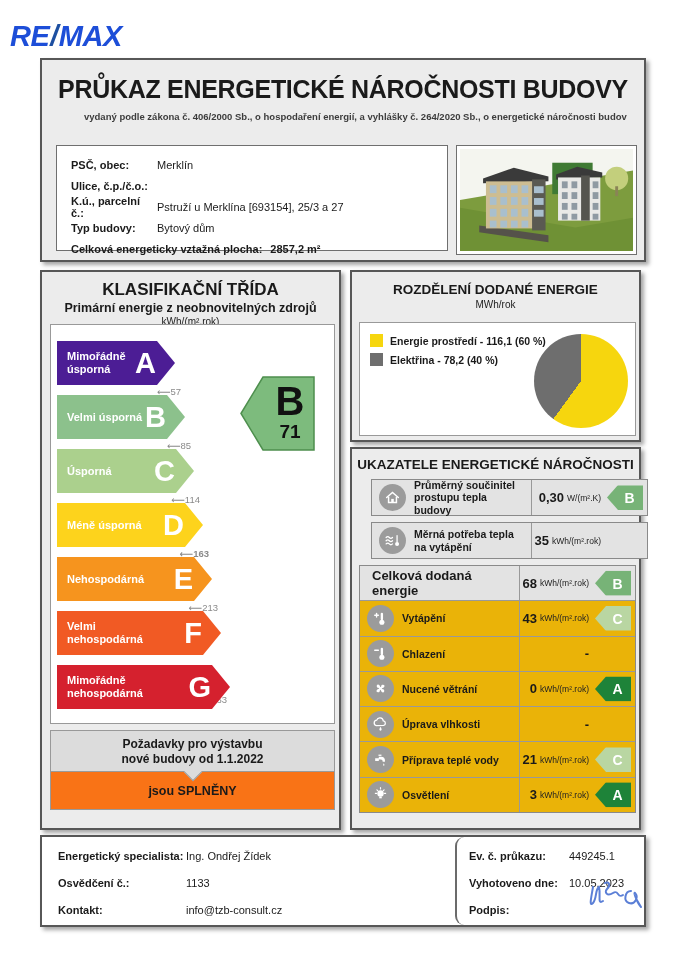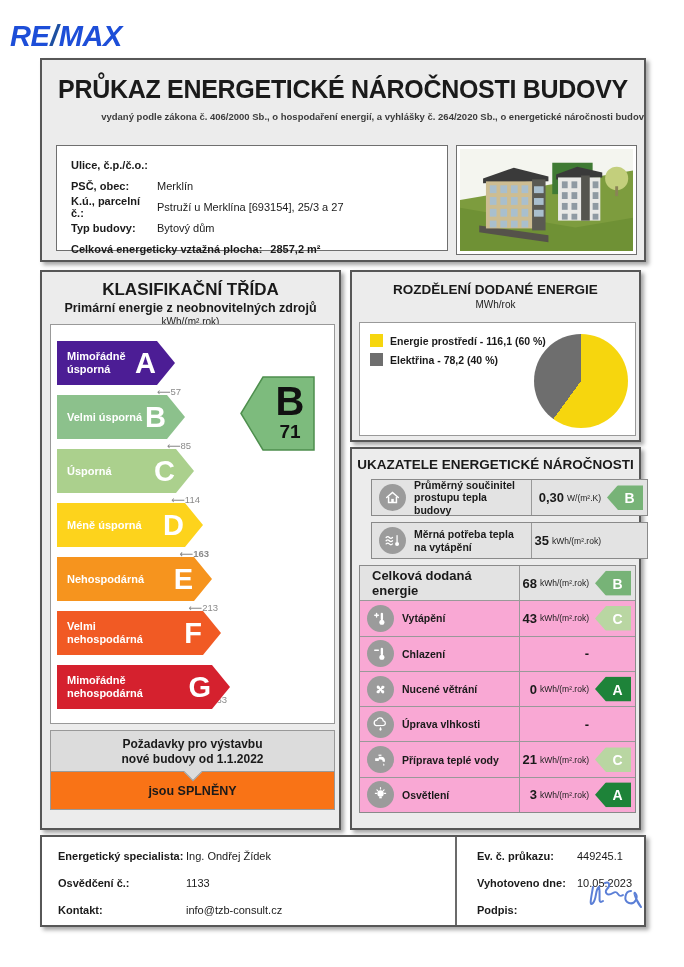--- a/index.html
+++ b/index.html
@@ -13,21 +13,21 @@
     position:absolute; background:#ececec;
     border:2px solid #575757; box-shadow:3px 3px 4px rgba(0,0,0,.35);
   }
   
   .logo { position:absolute; left:10px; top:20px; font-size:29px; font-weight:700; font-style:italic; letter-spacing:-.5px; }
   .logo .red { color:#1d4ed8;font-style:italic; }
   .logo .blue { color:#1d4fa1; padding:0 1px; }
   
   .header-panel { left:40px; top:58px; width:606px; height:204px; }
   .hp-title { text-align:center; margin-top:15px; font-size:25px; font-weight:700; letter-spacing:-.3px; }
-  .hp-sub { text-align:right; margin-top:7px; font-size:9.5px; font-weight:700; color:#3c3c3c; }
+  .hp-sub { text-align:left; margin-top:7px; font-size:9.5px; font-weight:700; color:#3c3c3c;margin-left:42px; }
   .info-box { position:absolute; left:14px; top:85px; width:392px; height:106px; background:#fff; border:1.5px solid #6f6f6f; padding:8px 0 0 14px; }
   .info-row { display:flex; height:21px; align-items:center; font-size:11px; }
   .info-row .lbl { font-weight:700; width:82px; flex:none; }
   .info-row .val { margin-left:4px; }
   .info-row.wide .lbl { width:auto; }
   .info-row.wide .val { font-weight:700; margin-left:8px; }
   .photo-box { position:absolute; left:414px; top:85px; width:181px; height:110px; background:#fff; border:1.5px solid #6f6f6f; padding:3px; }
   .photo-box svg { width:100%; height:100%; display:block; }
   
   .class-panel { left:40px; top:270px; width:301px; height:560px; }
@@ -69,52 +69,52 @@
   .icon-circle svg { width:17px; height:17px; display:block; }
   .ind-label { font-size:10.5px; font-weight:700; line-height:1.15; padding-right:4px; }
   .num { font-size:13px; font-weight:700; }
   .unit { font-size:8.5px; margin-left:3px; color:#222; }
   .badge { position:absolute; right:4px; top:50%; transform:translateY(-50%); width:36px; height:25px;
     clip-path:polygon(0 50%, 11px 0, 100% 0, 100% 100%, 11px 100%);
     display:flex; align-items:center; justify-content:center; padding-left:9px;
     color:#fff; font-size:14px; font-weight:700; }
   .standalone { position:absolute; left:19px; width:277px; height:37px; background:#e3e3e3; border:1px solid #8a8a8a; }
   .row1 { top:30px; } .row2 { top:73px; }
-  .ind-table { position:absolute; left:7px; top:116px; width:277px; height:248px; border:1px solid #8a8a8a; background:#f9a8d4; display:flex; flex-direction:column;justify-content:flex-end; }
+  .ind-table { position:absolute; left:7px; top:116px; width:277px; height:248px; border:1px solid #8a8a8a; background:#eab308; display:flex; flex-direction:column; }
   .ind-table .ind-row { flex:1; border-top:1px solid #999; }
   .ind-table .ind-row:first-child { border-top:none; background:#e3e3e3; }
   .total-label { font-size:13px; font-weight:700; padding-left:12px; }
   
   .footer-panel { left:40px; top:835px; width:606px; height:92px; background:#fff; }
   .f-left { position:absolute; left:0; top:0; width:413px; height:100%; padding:13px 0 0 16px; }
-  .f-right { position:absolute; left:413px; top:0; right:0; height:100%; border-left:2px solid #6b6b6b; padding:13px 0 0 20px; }
+  .f-right { position:absolute; left:413px; top:0; right:0; height:100%; border-left:2px solid #6b6b6b; padding:13px 0 0 12px;border-radius:9px; }
   .f-row { display:flex; height:27px; align-items:flex-start; font-size:11px; }
   .f-row .lbl { font-weight:700; flex:none; }
   .f-left .lbl { width:128px; }
   .f-right .lbl { width:100px; }
   .signature { position:absolute; left:130px; top:36px; width:66px; height:50px; }
 </style>
 </head>
 <body>
 
 <div class="logo">
   <span class="red">RE</span><span class="blue">/</span><span class="red">MAX</span>
 </div>
 
 <div class="panel header-panel">
   <div class="hp-title">PRŮKAZ ENERGETICKÉ NÁROČNOSTI BUDOVY</div>
   <div class="hp-sub">vydaný podle zákona č. 406/2000 Sb., o hospodaření energií, a vyhlášky č. 264/2020 Sb., o energetické náročnosti budov</div>
   <div class="info-box">
     <div class="info-row">
+      <span class="lbl">PSČ, obec:</span>
+      <span class="val">Merklín</span>
+    </div>
+    <div class="info-row">
       <span class="lbl">Ulice, č.p./č.o.:</span>
       <span class="val"></span>
-    </div>
-    <div class="info-row">
-      <span class="lbl">PSČ, obec:</span>
-      <span class="val">Merklín</span>
     </div>
     <div class="info-row">
       <span class="lbl">K.ú., parcelní č.:</span>
       <span class="val">Pstruží u Merklína [693154], 25/3 a 27</span>
     </div>
     <div class="info-row">
       <span class="lbl">Typ budovy:</span>
       <span class="val">Bytový dům</span>
     </div>
     <div class="info-row wide">

